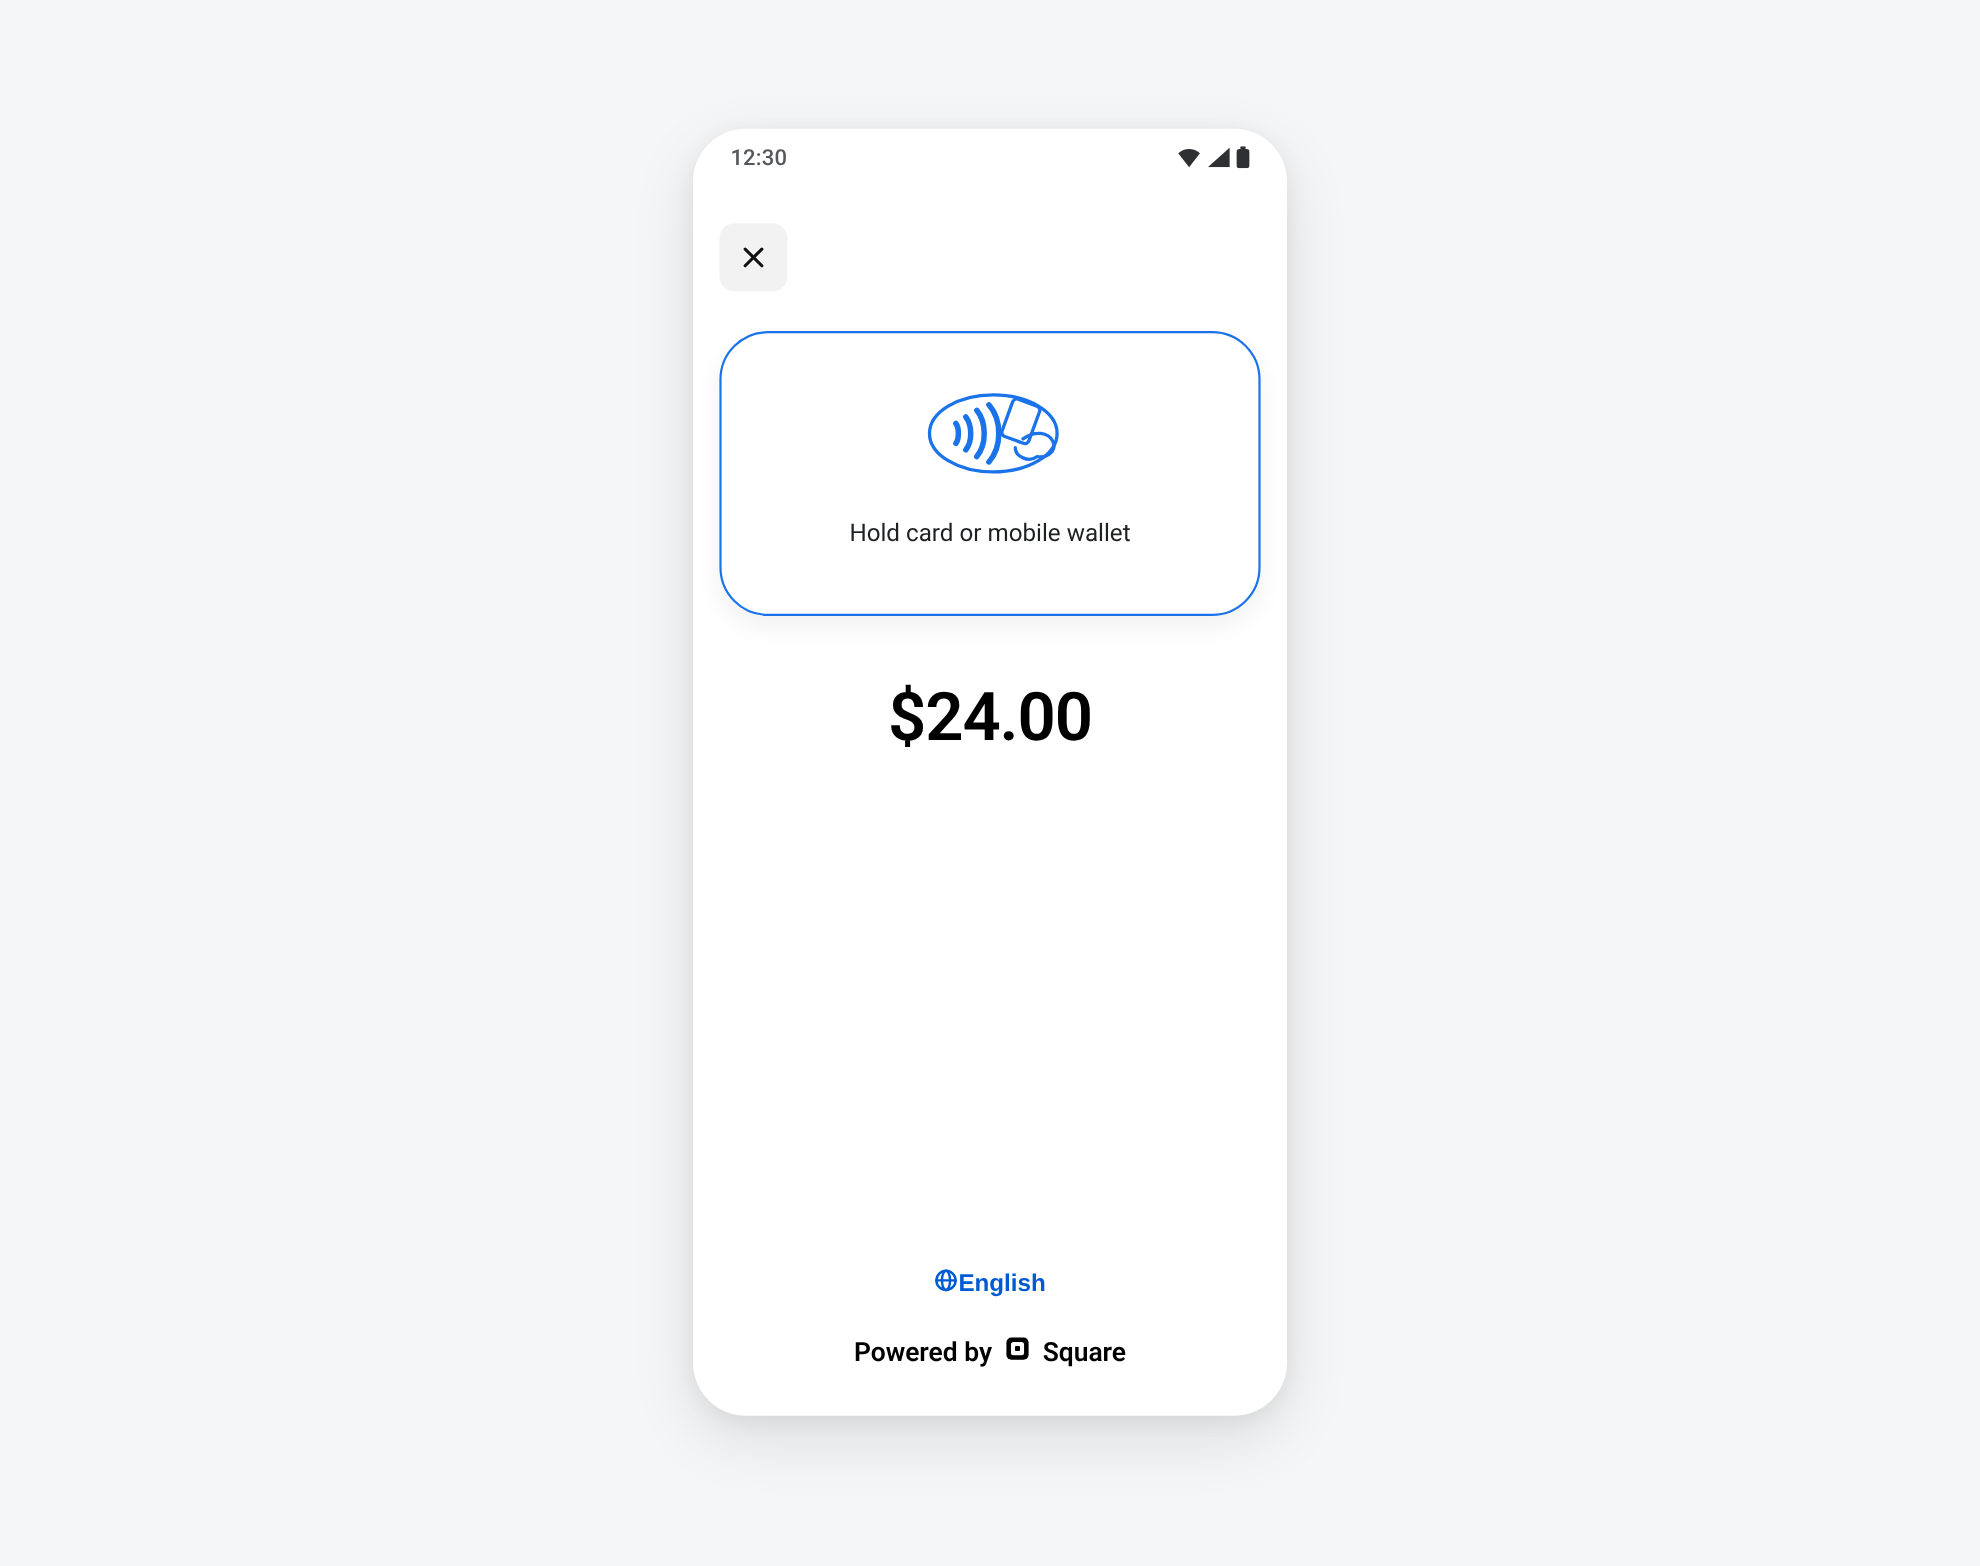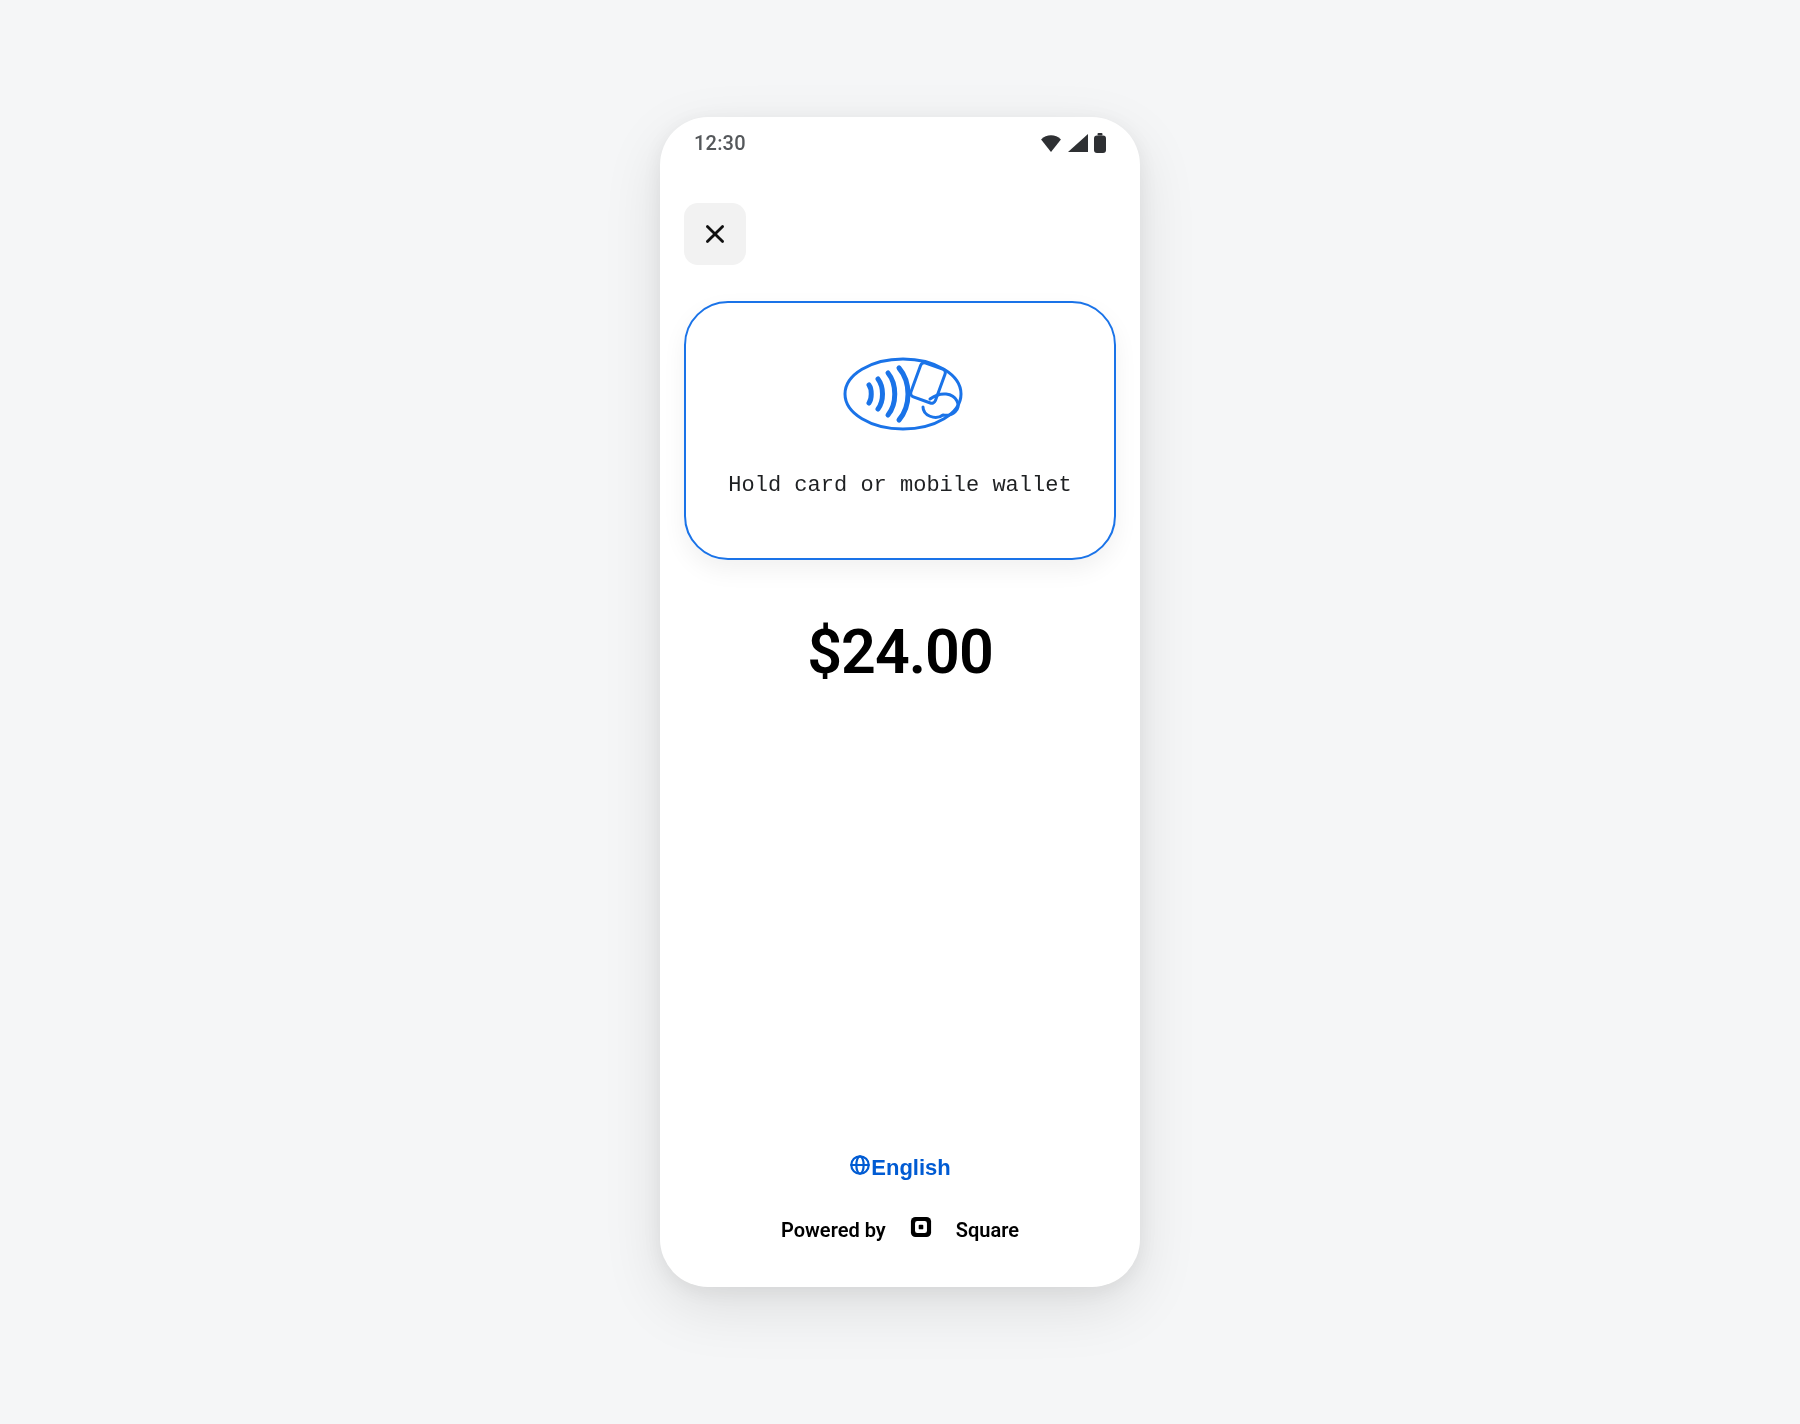--- a/index.html
+++ b/index.html
@@ -12,21 +12,21 @@
     overflow: hidden;
   }
   .stage {
     width: 100%;
     height: 100%;
     display: flex;
     align-items: center;
     justify-content: center;
   }
   .phone {
-    width: 480px;
+    width: 540px;
     height: 1170px;
     background: #ffffff;
     border-radius: 48px;
     box-shadow: 0 20px 60px rgba(0,0,0,0.10), 0 4px 20px rgba(0,0,0,0.06);
     position: relative;
     overflow: hidden;
     margin-top: -20px;
   }
   
   .status-bar {
@@ -70,21 +70,20 @@
 
   
   .tap-panel {
     margin: 36px 24px 0 24px;
     border: 2.5px solid #1a73e8;
     border-radius: 44px;
     padding-top: 44px;
     padding-bottom: 56px;
     text-align: center;
     box-shadow: 0 10px 24px rgba(0,0,0,0.06);
-    font-family: Liberation Mono, monospace;
   }
   .tap-illustration {
     display: flex;
     justify-content: center;
     margin-bottom: 30px;
   }
   .tap-text {
     font-size: 22px;
     line-height: 1.4;
     color: #1e2022;
@@ -119,23 +118,23 @@
     background: transparent;
     border: none;
     color: #005bd3;
     font-size: 22px;
     font-weight: 600;
     cursor: pointer;
   }
   .powered {
     display: inline-flex;
     align-items: center;
-    gap: 24px;
+    gap: 12px;
     color: #000;
-    font-size: 20px;
+    font-size: 24px;
     font-weight: 600;
   }
 </style>
 </head>
 <body>
 
 <div class="stage">
   <div class="phone">
 
     <div class="status-bar">

